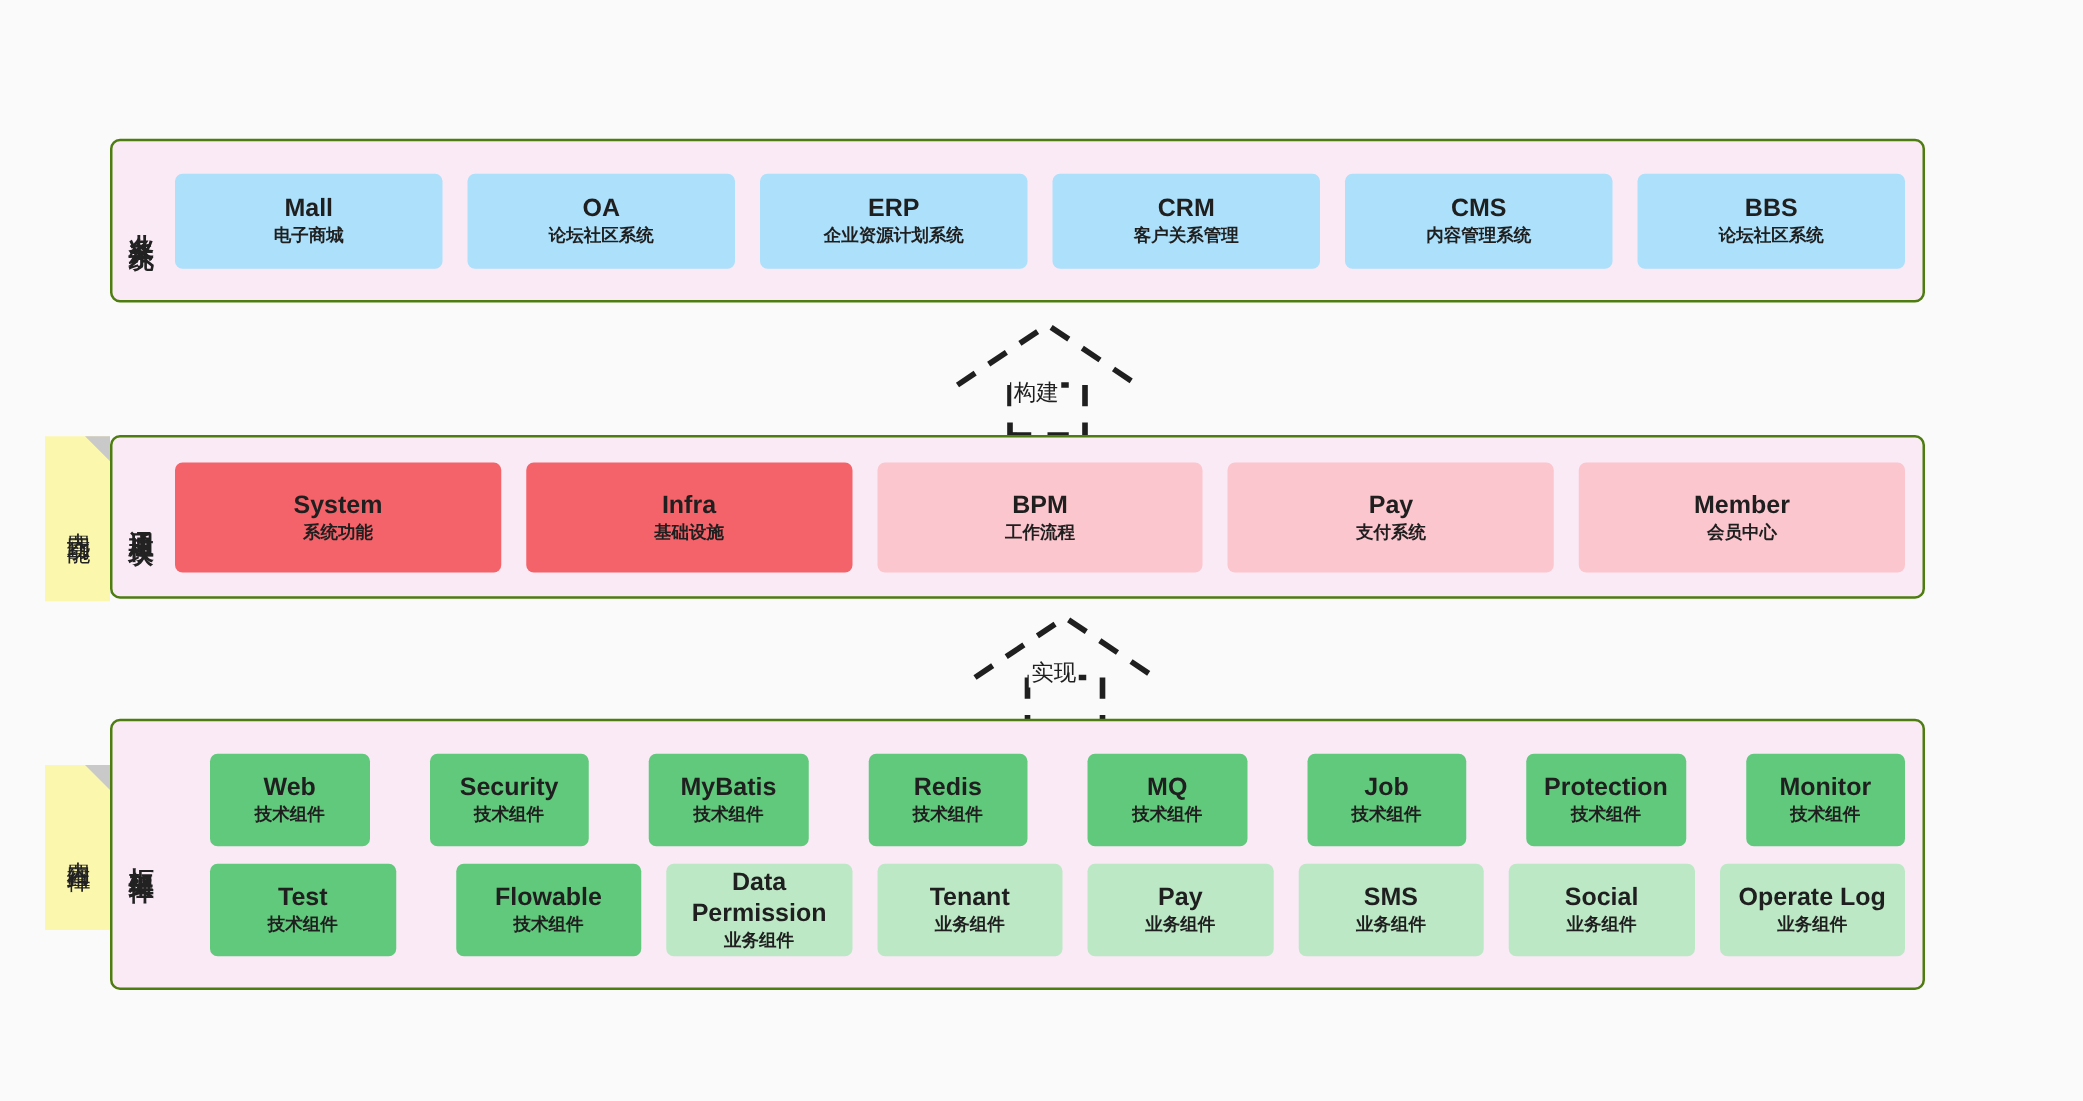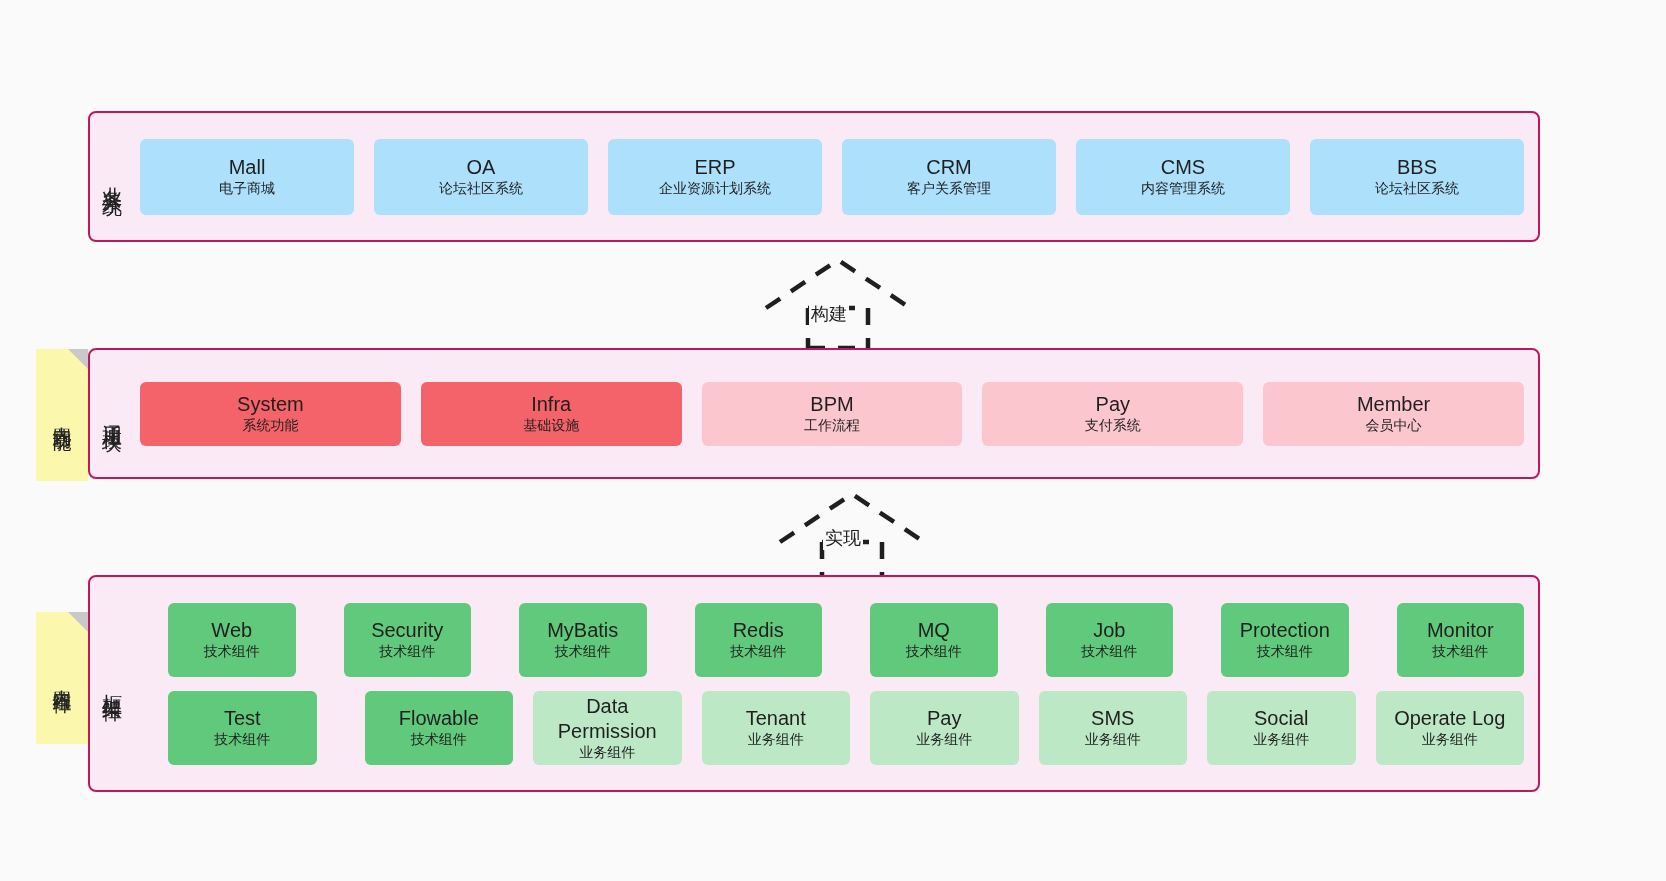--- a/index.html
+++ b/index.html
@@ -17,24 +17,25 @@
     width: 1666px;
     height: 881px;
     background: #fafafa;
   }
 
   
   .layer {
     position: absolute;
     box-sizing: border-box;
     background: #faeaf5;
-    border: 2px solid #be185d;
+    border: 2px solid #4d7c0f;
     border-radius: 8px;
     display: flex;
     align-items: stretch;
+    font-weight: bold;
   }
 
   .layer-title {
     flex: 0 0 auto;
     width: 44px;
     display: flex;
     align-items: center;
     justify-content: center;
     font-size: 20px;
     color: #222222;
@@ -71,21 +72,21 @@
     text-align: center;
     line-height: 1.25;
     color: #1f1f1f;
     padding: 4px 6px;
     user-select: none;
   }
   .box .b-title { font-size: 20px; }
   .box .b-sub   { font-size: 14px; }
 
   .h-business { height: 76px; }
-  .h-module   { height: 64px; }
+  .h-module   { height: 88px; }
   .h-comp     { height: 74px; }
 
   .c-blue       { background: #ace0fb; }
   .c-red        { background: #f4636a; }
   .c-pink       { background: #fbc6ce; }
   .c-green      { background: #61c97c; margin-left: 28px; }
   .c-lightgreen { background: #bde8c5; }
 
   
   #layer-business  { left: 88px;  top: 111px; width: 1452px; height: 131px; }

